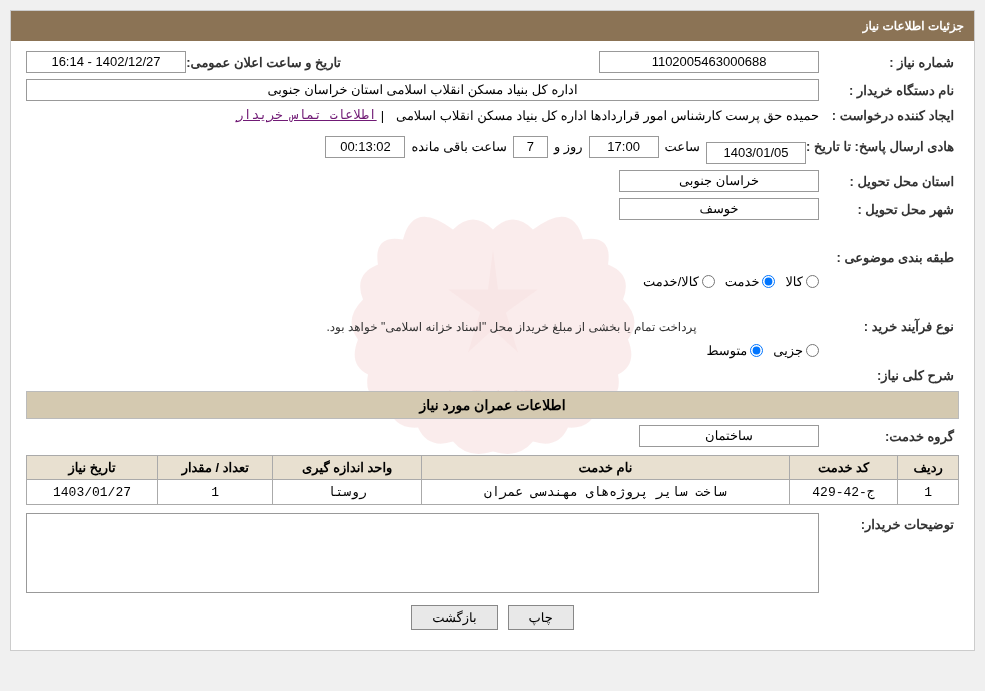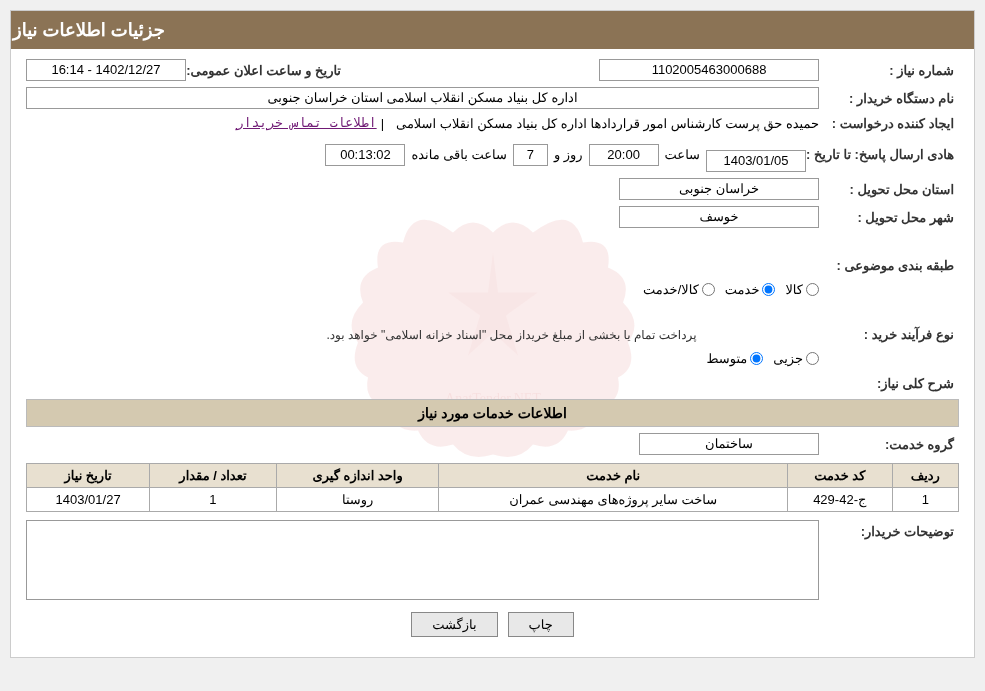--- a/index.html
+++ b/index.html
@@ -15,24 +15,24 @@
       background: #f0f0f0;
       padding: 10px;
     }
     .main-container {
       background: #fff;
       border: 1px solid #ccc;
     }
     .header-bar {
       background: #8b7355;
       color: #fff;
-      text-align: left;
-      font-size: 18px;
+      text-align: right;
+      font-size: 12px;
       font-weight: bold;
-      padding: 8px 2px;
+      padding: 8px 10px;
     }
     .content {
       padding: 10px 15px;
     }
     .info-row {
       display: flex;
       align-items: center;
       margin-bottom: 6px;
       direction: rtl;
     }
@@ -96,20 +96,21 @@
       border: 1px solid #aaa;
       padding: 4px 6px;
       text-align: center;
       font-weight: bold;
       margin-left: 32px;
     }
     table.services-table td {
       border: 1px solid #aaa;
       padding: 4px 6px;
       text-align: center;
+      font-family: Liberation Mono, monospace;
     }
     .desc-box {
       border: 1px solid #999;
       min-height: 80px;
       width: 100%;
       direction: rtl;
       padding: 4px;
       resize: none;
       font-family: Tahoma, Arial, sans-serif;
       font-size: 13px;
@@ -201,21 +202,21 @@
           <span class="label">ایجاد کننده درخواست :</span>
           <span style="margin-left:6px;">حمیده حق پرست کارشناس امور قراردادها اداره کل بنیاد مسکن انقلاب اسلامی</span>
           <span style="margin-right:6px; margin-left:4px;">|</span>
           <span class="link-text">اطلاعات تماس خریدار</span>
         </div>
 
         <div class="info-row">
           <span class="label">هادی ارسال پاسخ: تا تاریخ :</span>
           <div class="value-box" style="min-width:100px;margin-top:13px;">1403/01/05</div>
           <span style="padding: 0 6px;">ساعت</span>
-          <div class="value-box" style="min-width:70px;">20:00</div>
+          <div class="value-box" style="min-width:70px;">17:00</div>
           <span style="padding: 0 6px;">روز و</span>
           <div class="value-box" style="min-width:35px;">7</div>
           <span style="padding: 0 6px;">ساعت باقی مانده</span>
           <div class="value-box" style="min-width:80px;">00:13:02</div>
         </div>
 
         <div class="info-row">
           <span class="label">استان محل تحویل :</span>
           <div class="value-box" style="min-width:200px;">خراسان جنوبی</div>
         </div>
@@ -255,21 +256,21 @@
               <span>متوسط</span>
             </div>
           </div>
           <span style="padding-right:10px; font-size:12px; color:#333;">پرداخت تمام یا بخشی از مبلغ خریداز محل "اسناد خزانه اسلامی" خواهد بود.</span>
         </div>
 
         <div class="info-row" style="align-items:flex-start;">
           <span class="label" style="padding-top:4px;">شرح کلی نیاز:</span>
         </div>
 
-        <div class="section-title">اطلاعات خدمات مورد نیاز</div>
+        <div class="section-title">اطلاعات عمران مورد نیاز</div>
 
         <div class="info-row">
           <span class="label">گروه خدمت:</span>
           <div class="value-box" style="min-width:180px;">ساختمان</div>
         </div>
 
         <table class="services-table">
           <thead>
             <tr>
               <th>ردیف</th>

